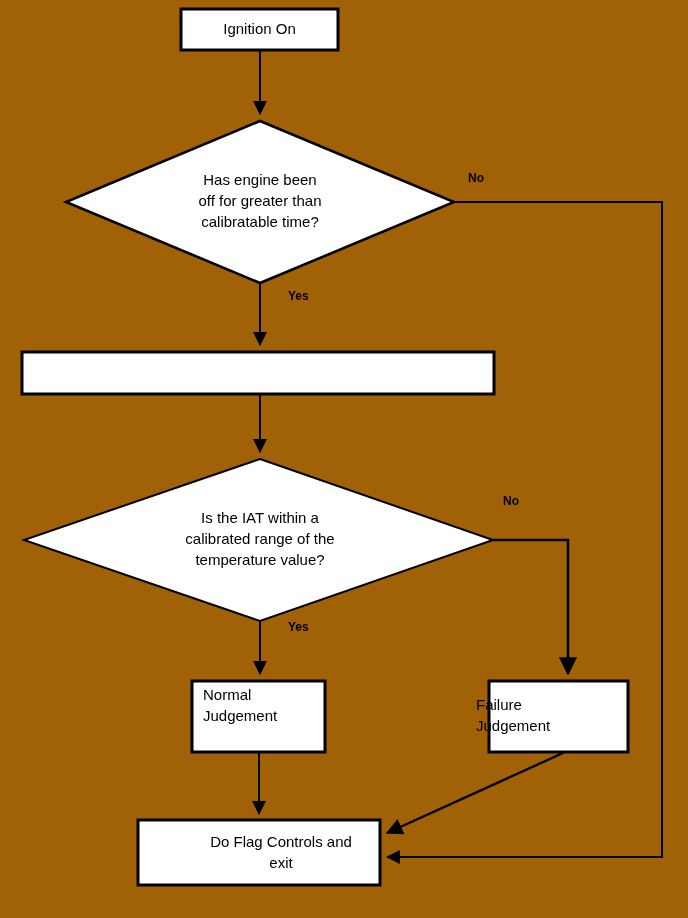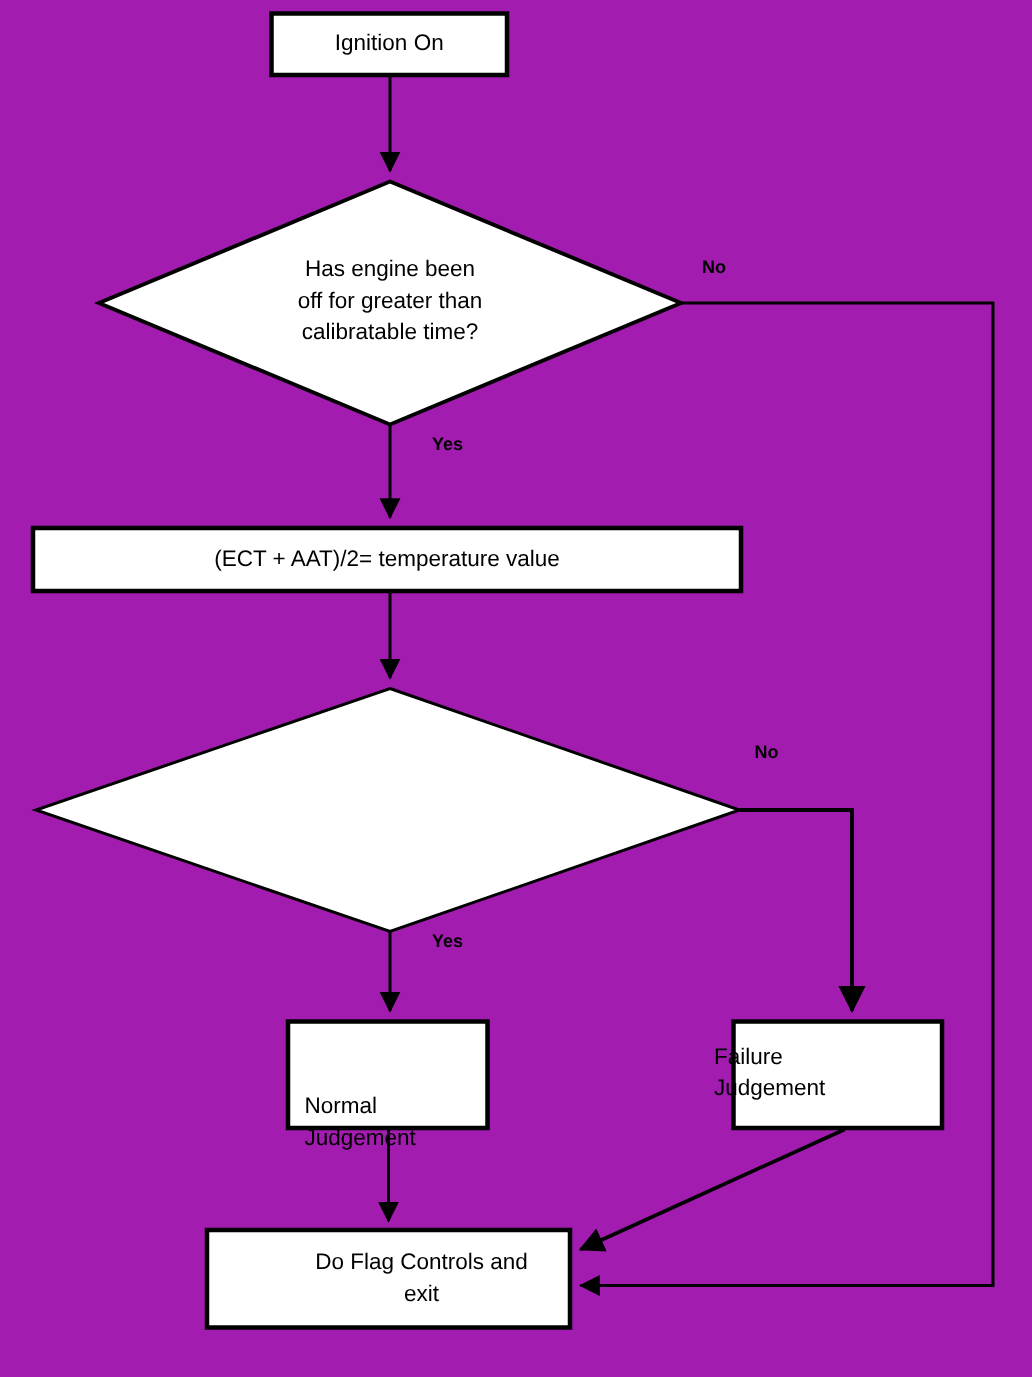--- a/index.html
+++ b/index.html
@@ -5,21 +5,21 @@
 <style>
   html, body {
     margin: 0;
     padding: 0;
     background: #ffffff;
   }
   #canvas {
     position: relative;
     width: 688px;
     height: 918px;
-    background: #a21caf;
+    background: #a16207;
     font-family: "Liberation Sans", "DejaVu Sans", sans-serif;
     overflow: hidden;
   }
   #diagram-svg {
     position: absolute;
     left: 0;
     top: 0;
     width: 688px;
     height: 918px;
   }
@@ -87,24 +87,26 @@
 
     <line x1="563" y1="753" x2="387" y2="833" stroke="#000000" stroke-width="2.4" marker-end="url(#arrow)"></line>
   </svg>
 
   <div class="node-label" style="left:181px; top:18px; width:157px;">Ignition On</div>
 
   <div class="node-label" style="left:150px; top:169px; width:220px;">Has engine been
 off for greater than
 calibratable time?</div>
 
-  <div class="node-label" style="left:22px; top:362px; width:472px;">(ECT + AAT)/2= temperature value</div>
 
+  <div class="node-label" style="left:150px; top:507px; width:220px;">Is the IAT within a
+calibrated range of the
+temperature value?</div>
 
-  <div class="node-label left-align" style="left:203px; top:727px; width:120px;">Normal
+  <div class="node-label left-align" style="left:203px; top:684px; width:120px;">Normal
 Judgement</div>
 
   <div class="node-label left-align" style="left:476px; top:694px; width:126px;">Failure
 Judgement</div>
 
   <div class="node-label" style="left:138px; top:831px; width:286px;">Do Flag Controls and
 exit</div>
 
   <div class="edge-label" style="left:468px; top:170px;">No</div>
 

